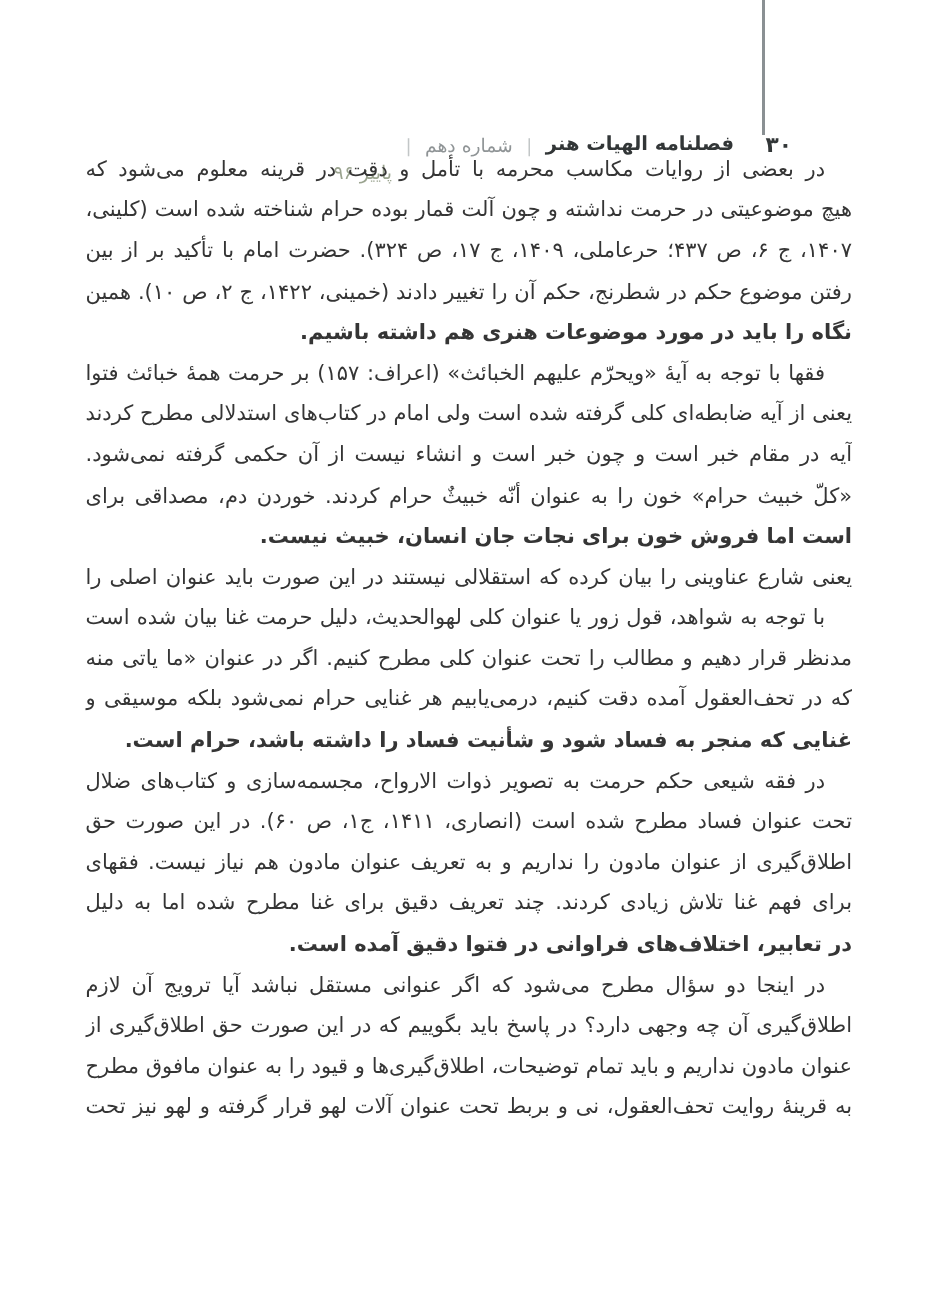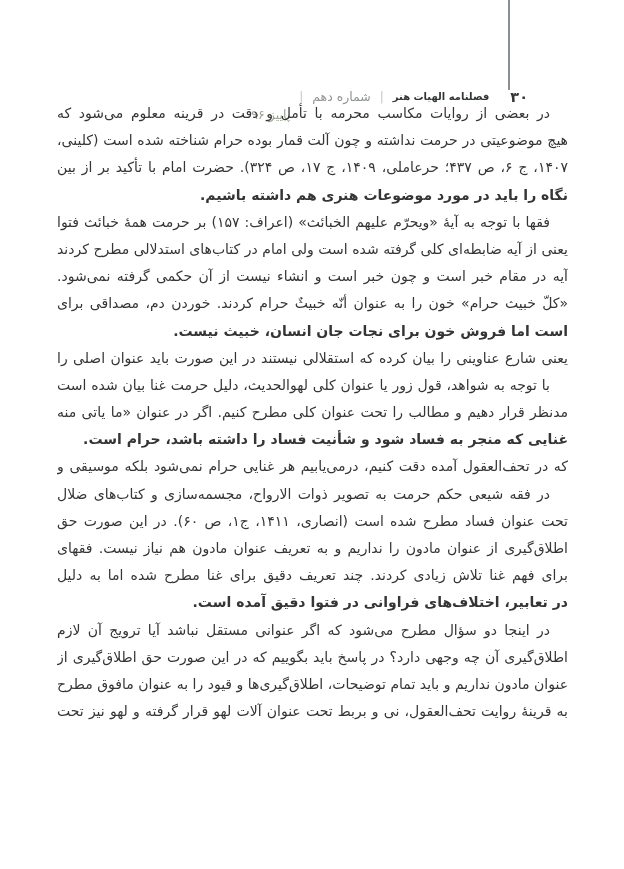--- a/index.html
+++ b/index.html
@@ -28,21 +28,21 @@
     color: var(--muted-color,#8f9496);
   }
   .page-number {
     font-weight:bold;
     font-size:14.5px;
     color: var(--dark-color,#2e3233);
     margin-left:21px; 
   }
   .journal-title {
     font-weight:bold;
-    font-size:10px;
+    font-size:13px;
     color: var(--dark-color,#3a3e3f);
   }
   .sep { color:#c2c6c7; margin:0 9px; font-size:12px; }
   .season { color: var(--season-color,#9aa38f); margin-top: 36px; }
 
   
   .article {
     position:absolute;
     top:100px; left:57px;
     width:511px;
@@ -77,35 +77,36 @@
     <span class="issue">شماره دهم</span>
     <span class="sep">|</span>
     <span class="season">پاییز ۹۶</span>
   </header>
 
   <main class="article" id="article">
       <div class="para">
         <div class="line first">در بعضی از روایات مکاسب محرمه با تأمل و دقت در قرینه معلوم می‌شود که شطرنج</div>
         <div class="line">هیچ موضوعیتی در حرمت نداشته و چون آلت قمار بوده حرام شناخته شده است (کلینی،</div>
         <div class="line">۱۴۰۷، ج ۶، ص ۴۳۷؛ حرعاملی، ۱۴۰۹، ج ۱۷، ص ۳۲۴). حضرت امام با تأکید بر از بین</div>
+        <div class="line">رفتن موضوع حکم در شطرنج، حکم آن را تغییر دادند (خمینی، ۱۴۲۲، ج ۲، ص ۱۰). همین</div>
         <div class="line end">نگاه را باید در مورد موضوعات هنری هم داشته باشیم.</div>
       </div>
       <div class="para">
         <div class="line first"><span>فقها با توجه به آیهٔ </span><span class="quran">«ویحرّم علیهم الخبائث»</span><span> (اعراف: ۱۵۷) بر حرمت همهٔ خبائث فتوا دادند</span></div>
         <div class="line">یعنی از آیه ضابطه‌ای کلی گرفته شده است ولی امام در کتاب‌های استدلالی مطرح کردند که</div>
         <div class="line">آیه در مقام خبر است و چون خبر است و انشاء نیست از آن حکمی گرفته نمی‌شود. مصادیق</div>
         <div class="line">«کلّ خبیث حرام» خون را به عنوان أنّه خبیثٌ حرام کردند. خوردن دم، مصداقی برای خبیث</div>
         <div class="line end">است اما فروش خون برای نجات جان انسان، خبیث نیست.</div>
       </div>
       <div class="para">
         <div class="line">یعنی شارع عناوینی را بیان کرده که استقلالی نیستند در این صورت باید عنوان اصلی را</div>
         <div class="line first">با توجه به شواهد، قول زور یا عنوان کلی لهوالحدیث، دلیل حرمت غنا بیان شده است</div>
         <div class="line">مدنظر قرار دهیم و مطالب را تحت عنوان کلی مطرح کنیم. اگر در عنوان «ما یاتی منه الفساد»</div>
+        <div class="line">که در تحف‌العقول آمده دقت کنیم، درمی‌یابیم هر غنایی حرام نمی‌شود بلکه موسیقی و</div>
         <div class="line end">غنایی که منجر به فساد شود و شأنیت فساد را داشته باشد، حرام است.</div>
-        <div class="line">که در تحف‌العقول آمده دقت کنیم، درمی‌یابیم هر غنایی حرام نمی‌شود بلکه موسیقی و</div>
       </div>
       <div class="para">
         <div class="line first">در فقه شیعی حکم حرمت به تصویر ذوات الارواح، مجسمه‌سازی و کتاب‌های ضلال</div>
         <div class="line">تحت عنوان فساد مطرح شده است (انصاری، ۱۴۱۱، ج۱، ص ۶۰). در این صورت حق</div>
         <div class="line">اطلاق‌گیری از عنوان مادون را نداریم و به تعریف عنوان مادون هم نیاز نیست. فقهای شیعه</div>
         <div class="line">برای فهم غنا تلاش زیادی کردند. چند تعریف دقیق برای غنا مطرح شده اما به دلیل اختلاف</div>
         <div class="line end">در تعابیر، اختلاف‌های فراوانی در فتوا دقیق آمده است.</div>
       </div>
       <div class="para">
         <div class="line first">در اینجا دو سؤال مطرح می‌شود که اگر عنوانی مستقل نباشد آیا ترویج آن لازم است؟</div>

